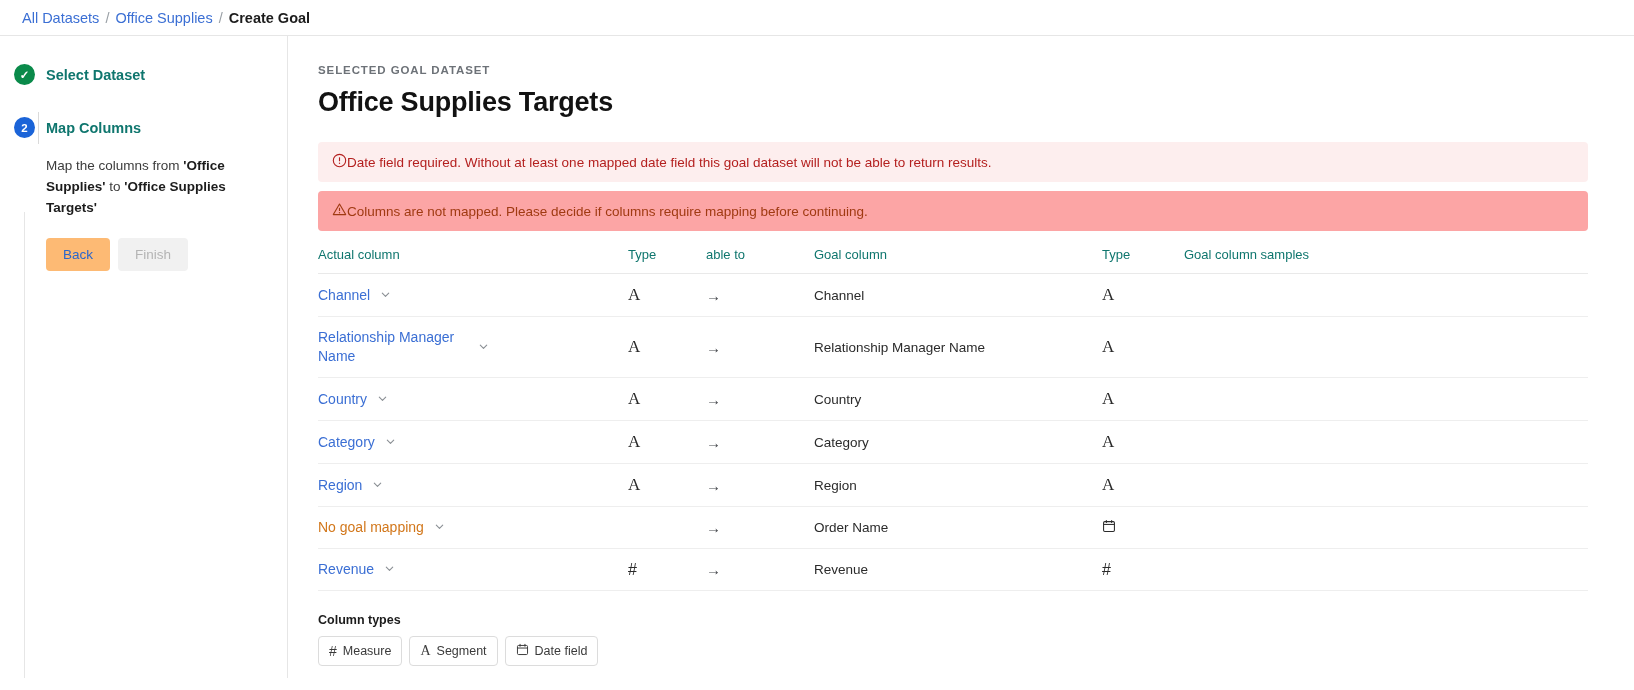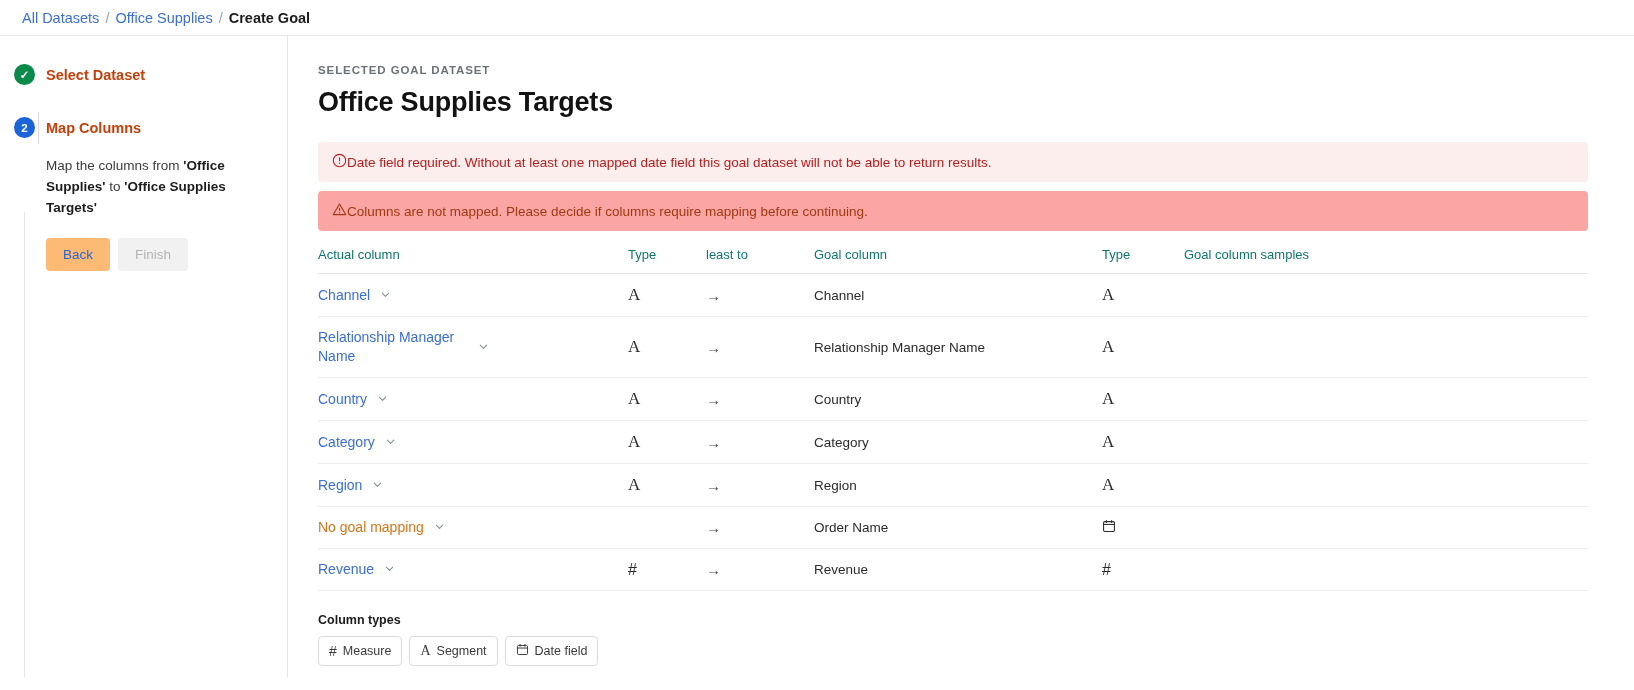--- a/index.html
+++ b/index.html
@@ -69,21 +69,21 @@
     justify-content: center;
     font-size: 11.5px;
     color: #ffffff;
     font-weight: bold;
   }
   .badge-done { background: #0a8a4a; }
   .badge-active { background: #1b64d8; }
   .step-label {
     font-size: 14.5px;
     font-weight: bold;
-    color: #c2410c;
+    color: #0f766e;
   }
   .step-connector {
     position: absolute;
     left: 23.5px;
     top: 48px;
     width: 1px;
     height: 32px;
     background: #dadada;
   }
   .step2-wrap { margin-top: 32px; }
@@ -319,21 +319,21 @@
         </span>
         <span>Columns are not mapped. Please decide if columns require mapping before continuing.</span>
       </div>
     </div>
 
     <table class="map-table">
       <thead>
         <tr>
           <th class="col-actual">Actual column</th>
           <th class="col-type1">Type</th>
-          <th class="col-maps">least to</th>
+          <th class="col-maps">able to</th>
           <th class="col-goal">Goal column</th>
           <th class="col-type2">Type</th>
           <th class="col-samples">Goal column samples</th>
         </tr>
       </thead>
       <tbody>
 
         <tr>
           <td>
             <div class="actual-cell">

